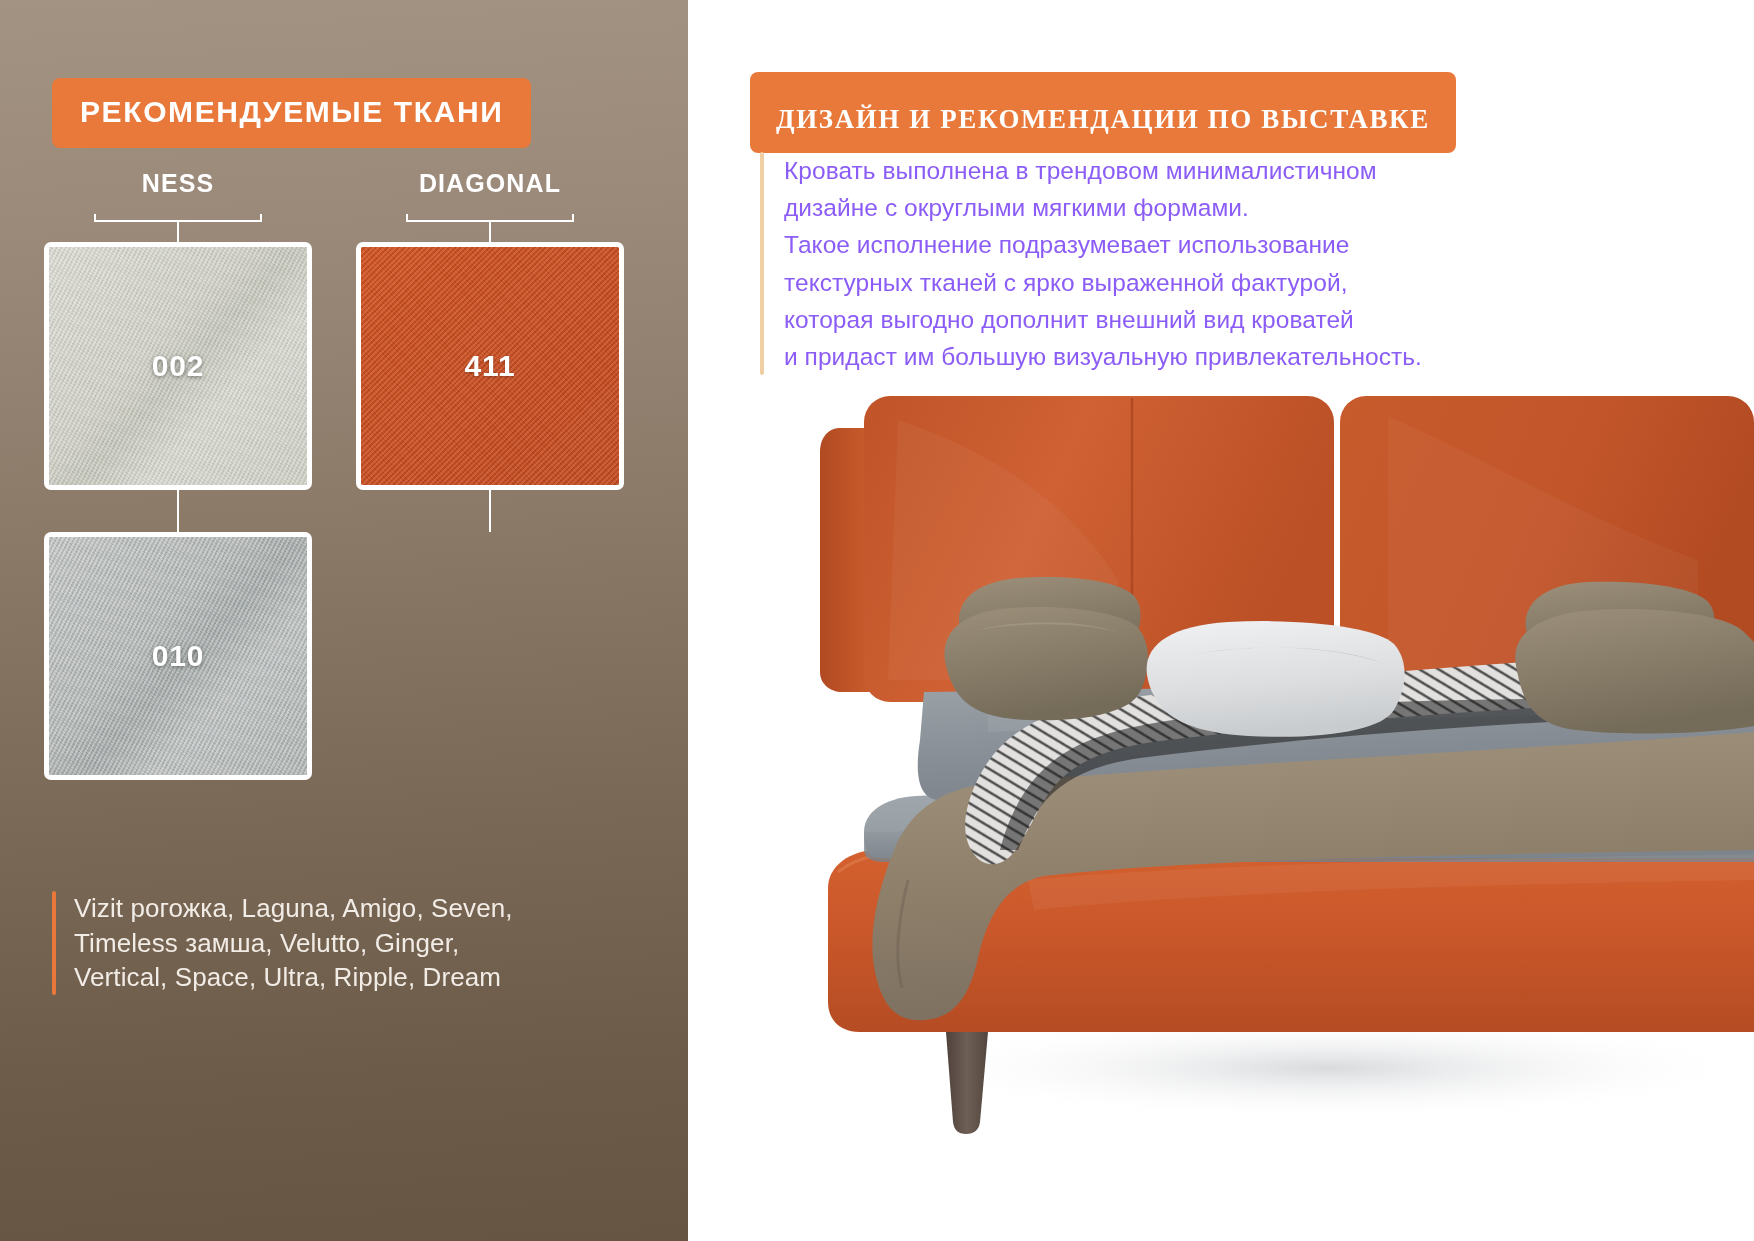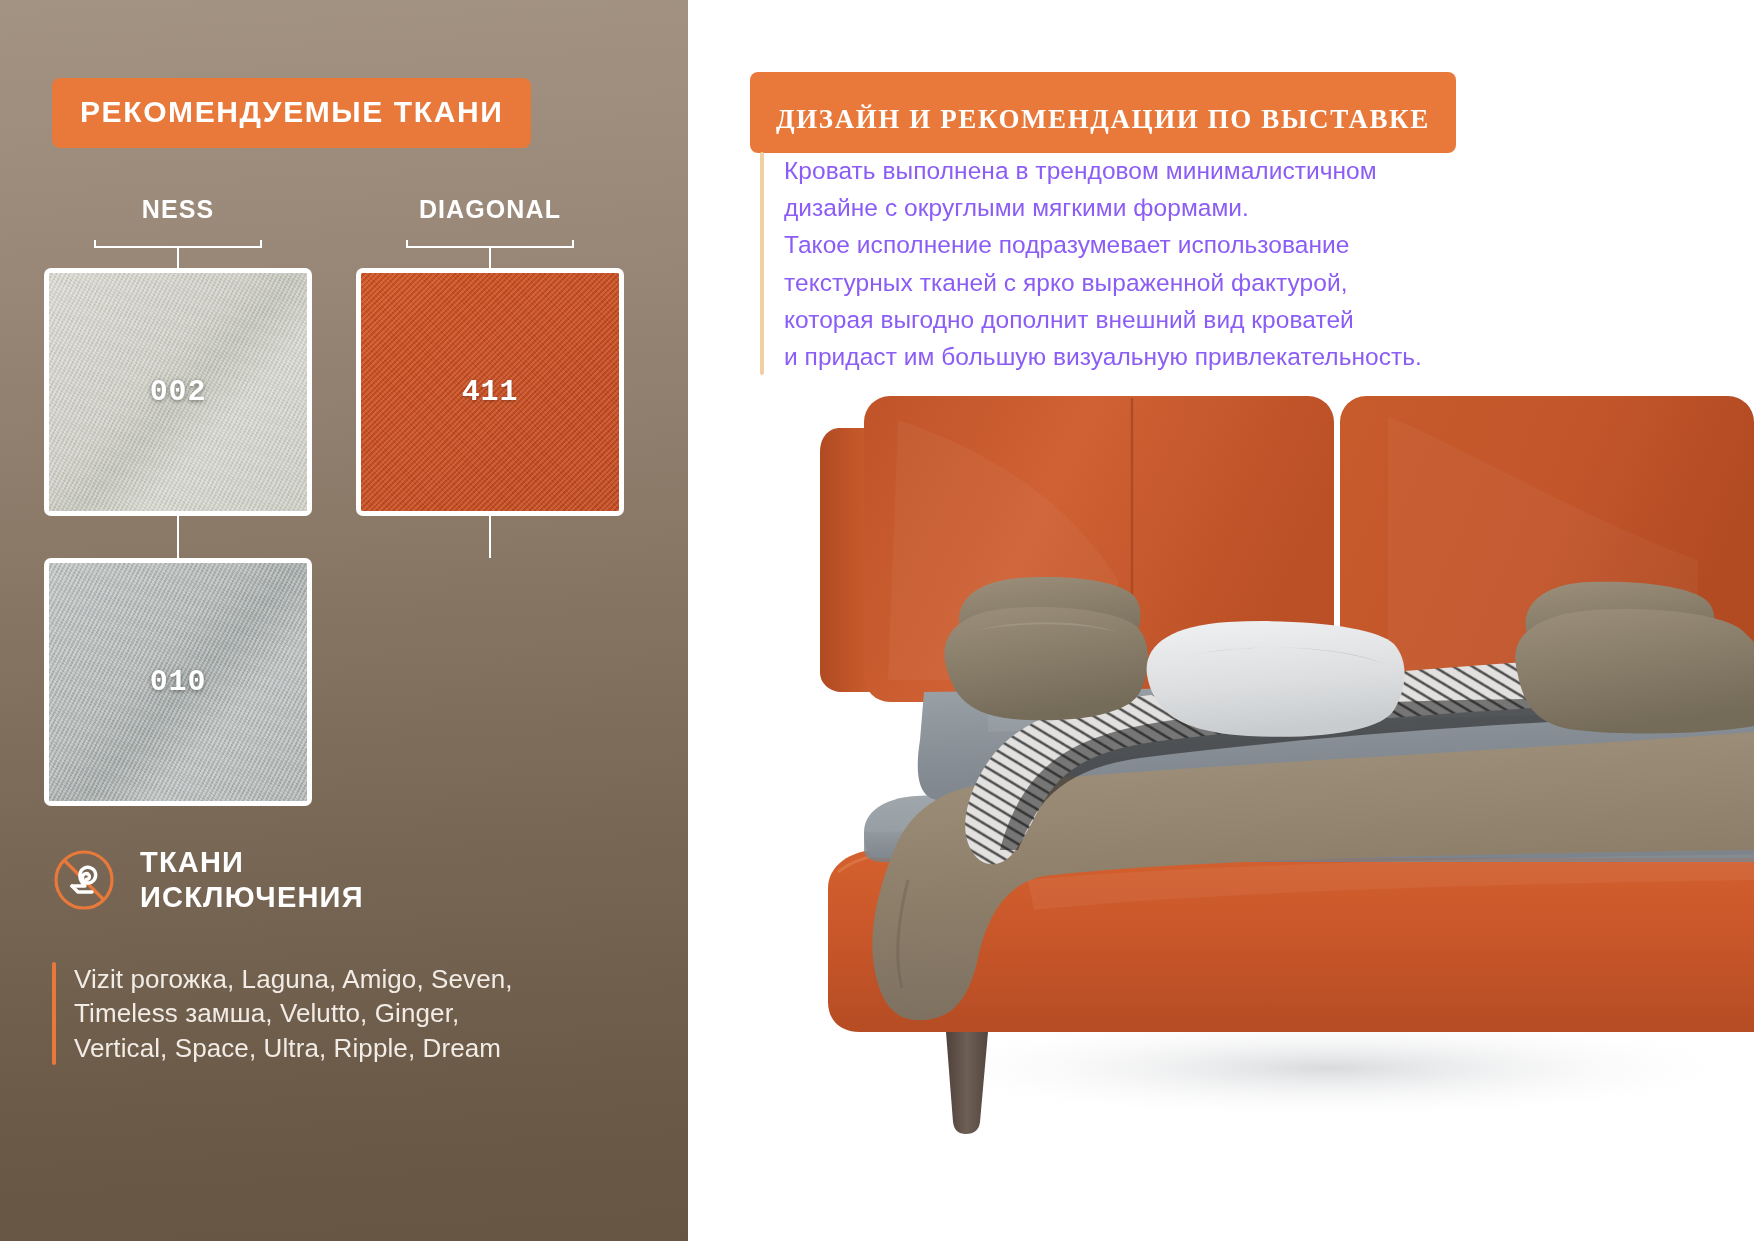--- a/index.html
+++ b/index.html
@@ -34,21 +34,21 @@
     position: absolute;
     left: 52px;
     top: 78px;
     padding: 17px 28px 19px 28px;
     font-size: 30px;
   }
 
   .fabric-grid {
     position: absolute;
     left: 40px;
-    top: 195px;
+    top: 169px;
     width: 600px;
   }
   .fab-col-labels {
     display: flex;
     gap: 44px;
     padding-left: 4px;
   }
   .fab-col-label {
     width: 268px;
     text-align: center;
@@ -68,21 +68,21 @@
   .bracket .b-l, .bracket .b-r {
     position: absolute; top: 10px; width: 2px; height: 8px; background: #ffffff;
   }
   .bracket .b-l { left: 50px; }
   .bracket .b-r { right: 50px; }
   .bracket .b-stem {
     position: absolute; left: 50%; top: 16px; width: 2px; height: 24px; background: #ffffff;
     transform: translateX(-1px);
   }
 
-  .swatch-row { display: flex; gap: 44px; padding-left: 4px; font-family: Liberation Mono, monospace; }
+  .swatch-row { display: flex; gap: 44px; padding-left: 4px; }
   .swatch-wrap { width: 268px; }
   .swatch {
     width: 268px; height: 248px;
     border: 5px solid #ffffff;
     border-radius: 7px;
     position: relative;
     overflow: hidden;
     display: flex; align-items: center; justify-content: center;
   }
   .swatch .tex {
@@ -244,36 +244,20 @@
           <div class="swatch">
             <div class="tex tex-ness010"></div>
             <span class="swatch-code dark-on-light">010</span>
           </div>
         </div>
       </div>
 
     </div>
 
     <div class="exceptions">
-      <div class="exc-head">
-        <span class="exc-icon">
-          <svg viewBox="0 0 64 64" width="64" height="64">
-            <circle cx="32" cy="32" r="28" fill="none" stroke="#e8793a" stroke-width="3.2"></circle>
-            <line x1="12" y1="12" x2="52" y2="52" stroke="#e8793a" stroke-width="3.2"></line>
-            <path d="M20 38 L33 38 C33 38 27 33 28 26 C29 20 35 18 39 20 C44 22 45 28 42 32
-                     C39 36 33 36 31 32 C29.6 29 31 26 33.5 25.6 C36 25.2 37.6 27 37.4 29
-                     C37.2 30.6 35.8 31.6 34.6 31.2" fill="none" stroke="#ffffff" stroke-width="3.4" stroke-linecap="round" stroke-linejoin="round"></path>
-            <path d="M20 38 L26 44 L40 44" fill="none" stroke="#ffffff" stroke-width="3.4" stroke-linecap="round" stroke-linejoin="round"></path>
-          </svg>
-        </span>
-        <div class="exc-title">
-          <div>ТКАНИ</div>
-          <div>ИСКЛЮЧЕНИЯ</div>
-        </div>
-      </div>
       <div class="exc-list">
         <div class="exc-bar"></div>
         <div class="exc-text">
           <div>Vizit рогожка, Laguna, Amigo, Seven,</div>
           <div>Timeless замша, Velutto, Ginger,</div>
           <div>Vertical, Space, Ultra, Ripple, Dream</div>
         </div>
       </div>
     </div>
 

